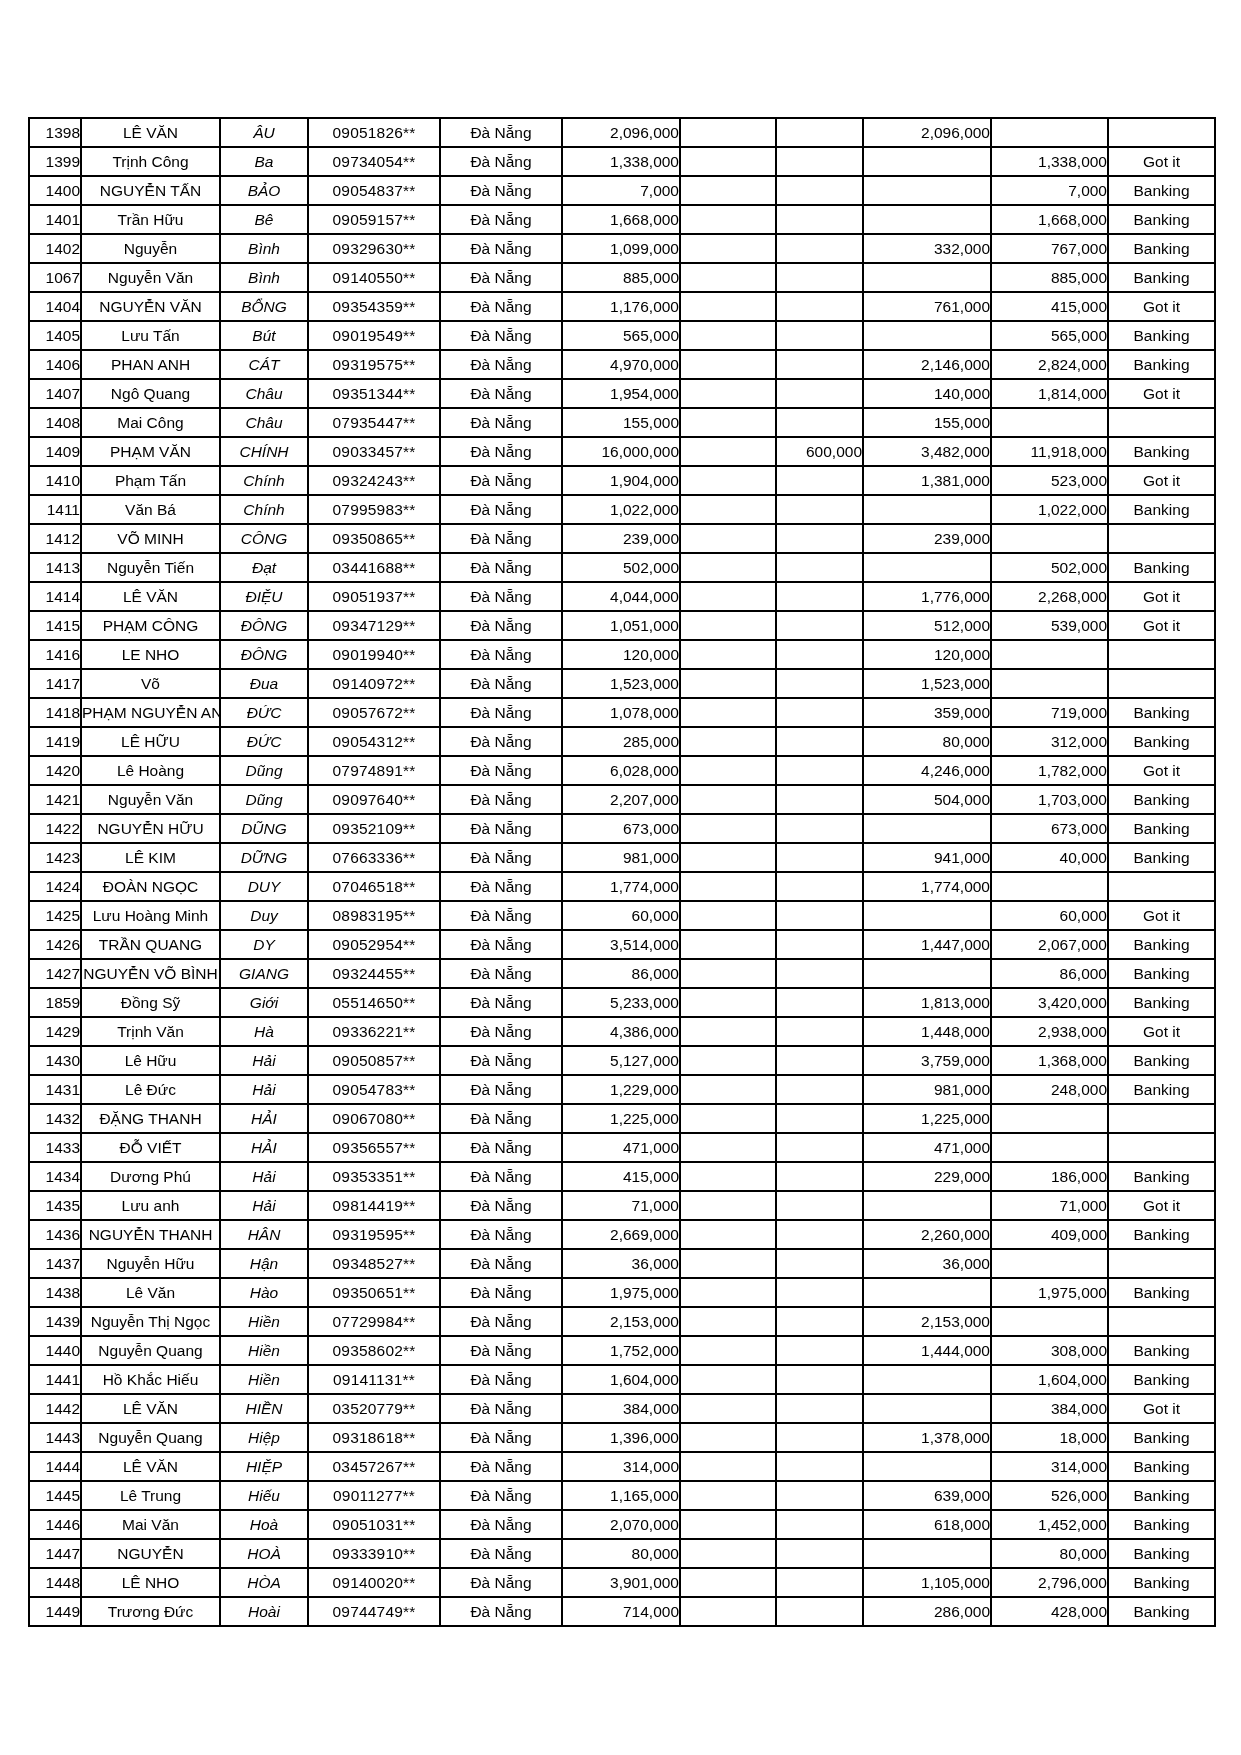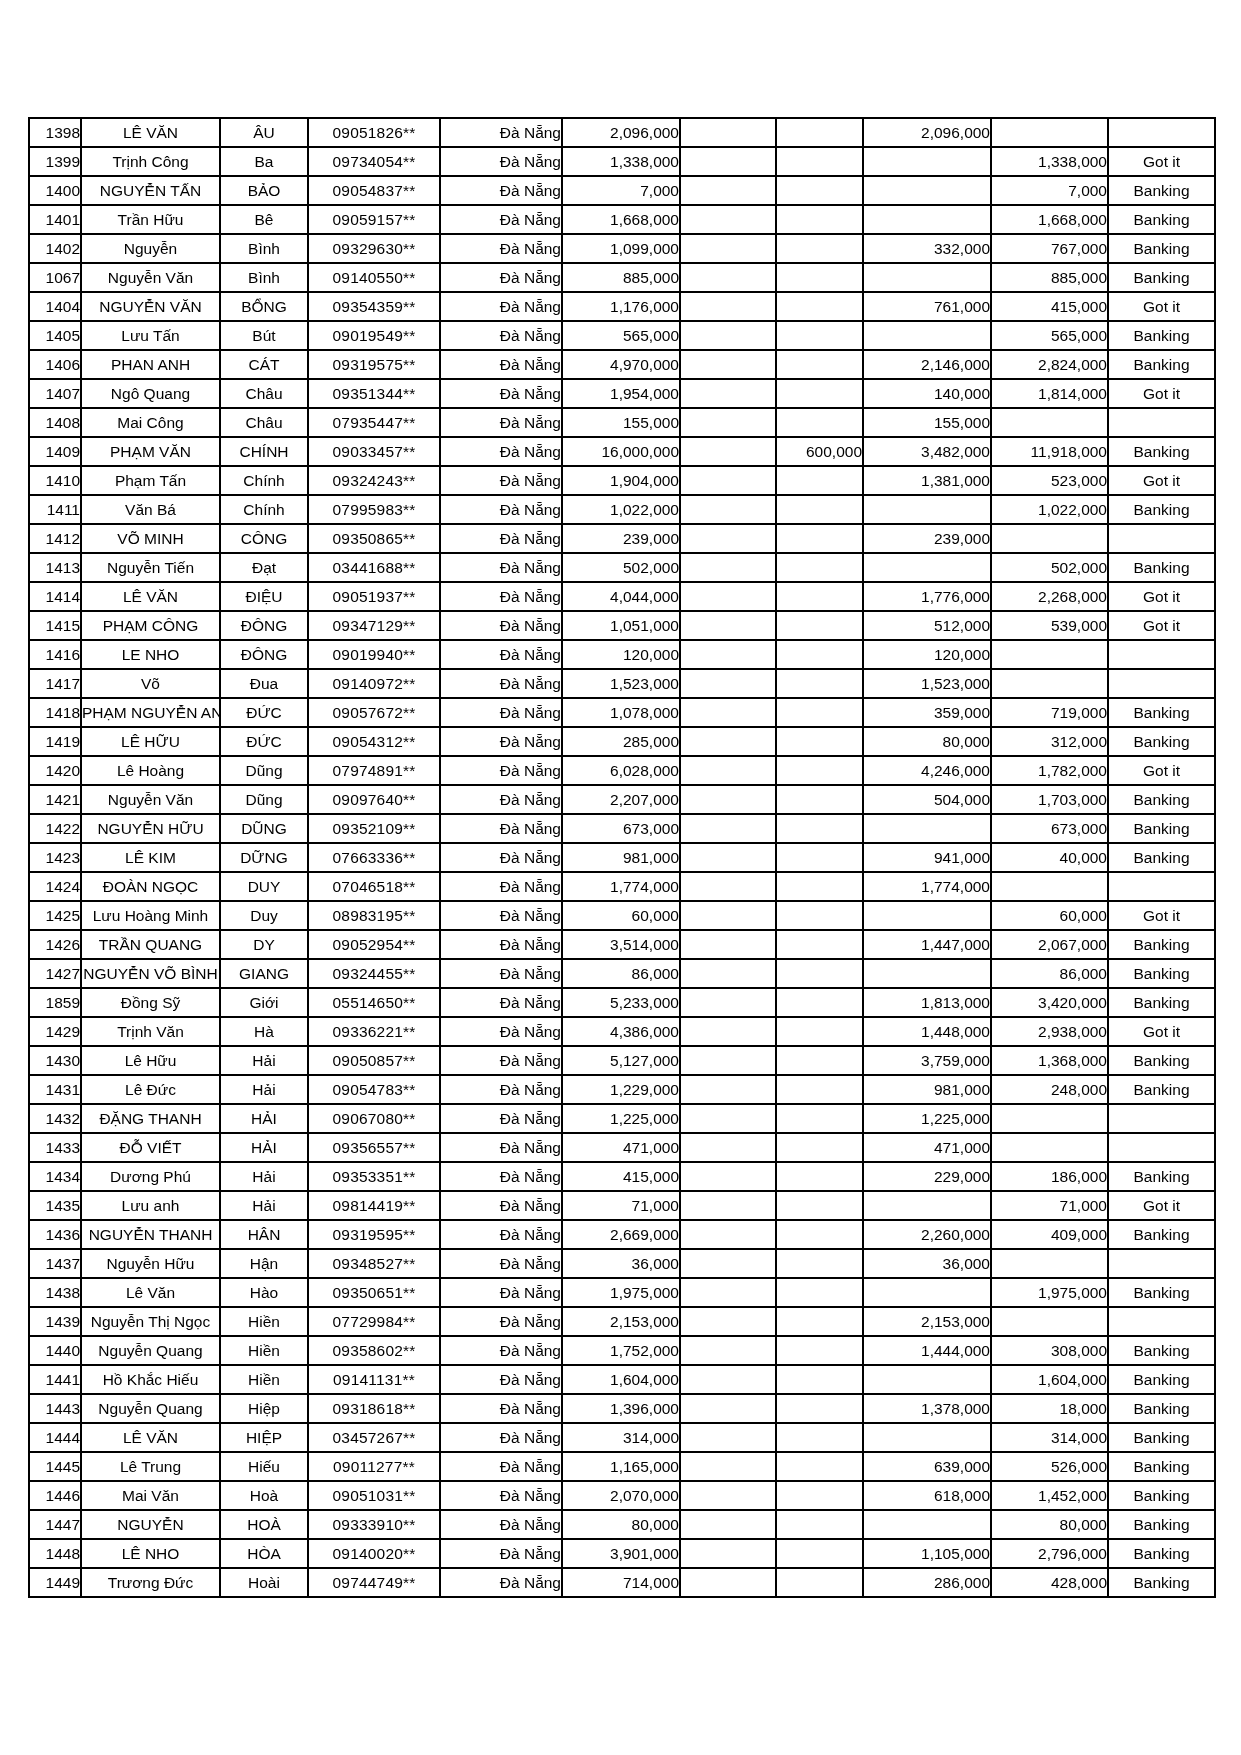--- a/index.html
+++ b/index.html
@@ -43,23 +43,23 @@
   col.w-city   { width: 122px; }
   col.w-amt1   { width: 118px; }
   col.w-e1     { width: 96px; }
   col.w-extra  { width: 87px; }
   col.w-amt2   { width: 128px; }
   col.w-amt3   { width: 117px; }
   col.w-status { width: 107px; }
 
   td.c0  { text-align: right;  padding-right: 3px; }
   td.c1  { text-align: center; }
-  td.c2  { text-align: center; }
+  td.c2  { text-align: center; font-style: italic; }
   td.c3  { text-align: center; letter-spacing: 0.2px; }
-  td.c4  { text-align: right; }
+  td.c4  { text-align: center; }
   td.c5, td.c7, td.c8, td.c9 { text-align: right; padding-right: 8px; }
   td.c10 {
     text-align: center;
     vertical-align: bottom;
     font-size: 14px;
     padding-bottom: 3px;
   }
 </style>
 </head>
 <body>
@@ -646,20 +646,33 @@
           <td class="c3">09141131**</td>
           <td class="c4">Đà Nẵng</td>
           <td class="c5">1,604,000</td>
           <td class="c6"></td>
           <td class="c7"></td>
           <td class="c8"></td>
           <td class="c9">1,604,000</td>
           <td class="c10">Banking</td>
         </tr>
         <tr>
+          <td class="c0">1442</td>
+          <td class="c1">LÊ VĂN</td>
+          <td class="c2">HIỀN</td>
+          <td class="c3">03520779**</td>
+          <td class="c4">Đà Nẵng</td>
+          <td class="c5">384,000</td>
+          <td class="c6"></td>
+          <td class="c7"></td>
+          <td class="c8"></td>
+          <td class="c9">384,000</td>
+          <td class="c10">Got it</td>
+        </tr>
+        <tr>
           <td class="c0">1443</td>
           <td class="c1">Nguyễn Quang</td>
           <td class="c2">Hiệp</td>
           <td class="c3">09318618**</td>
           <td class="c4">Đà Nẵng</td>
           <td class="c5">1,396,000</td>
           <td class="c6"></td>
           <td class="c7"></td>
           <td class="c8">1,378,000</td>
           <td class="c9">18,000</td>

